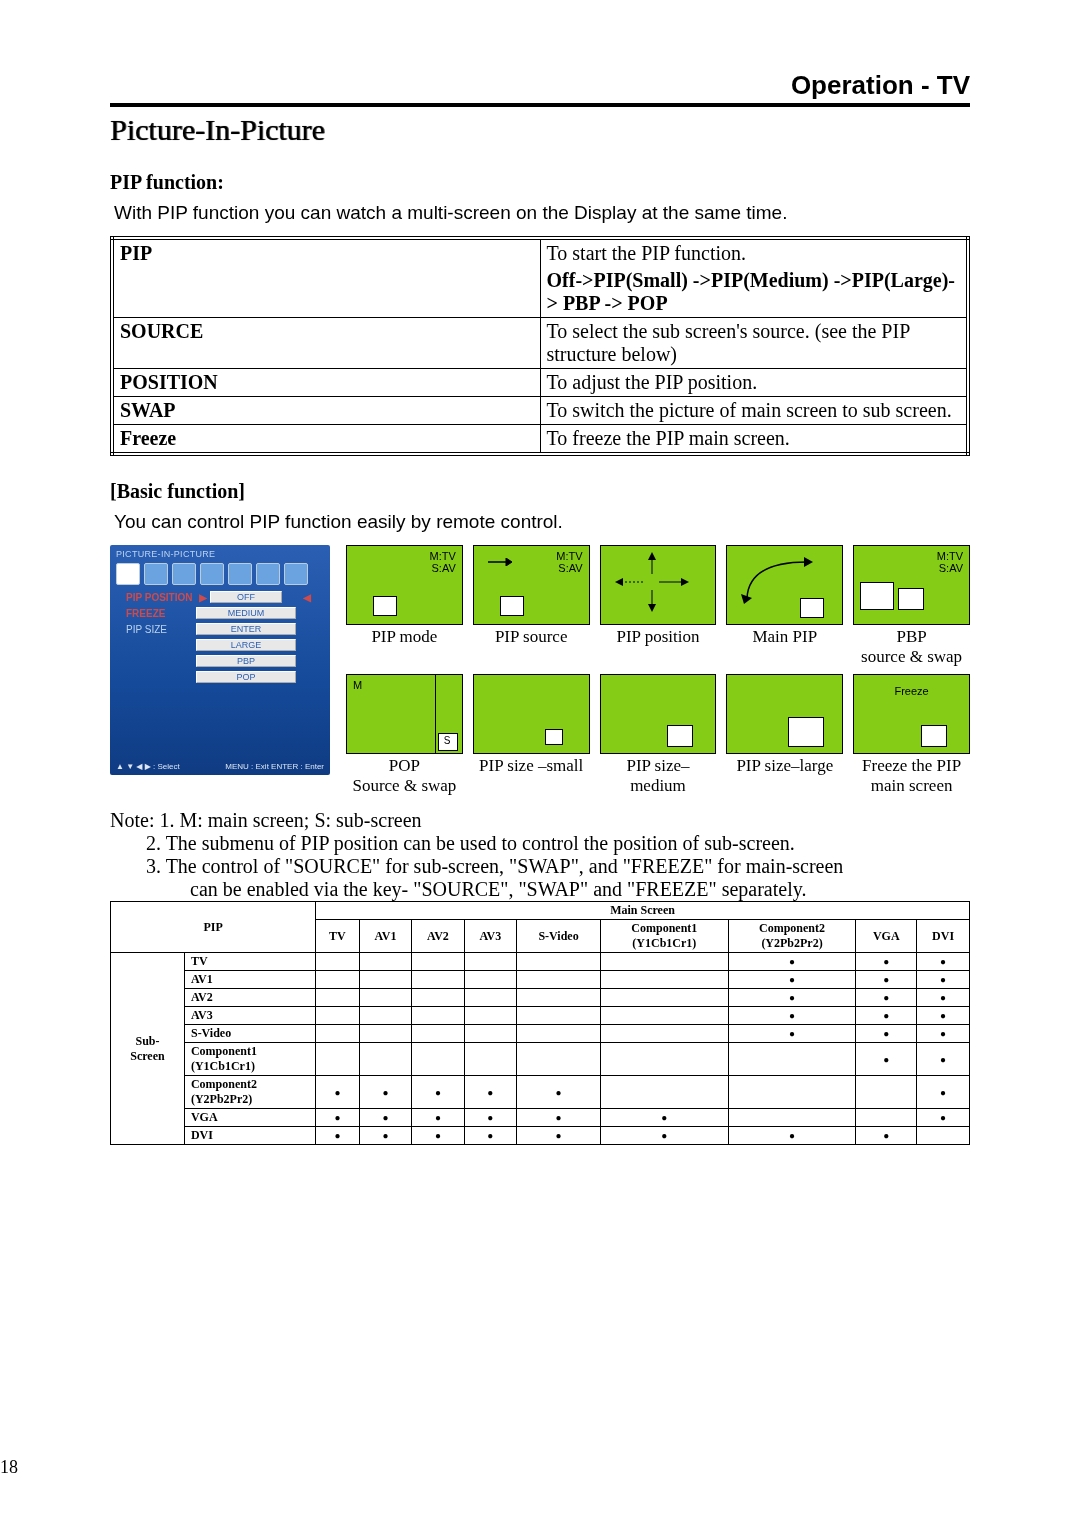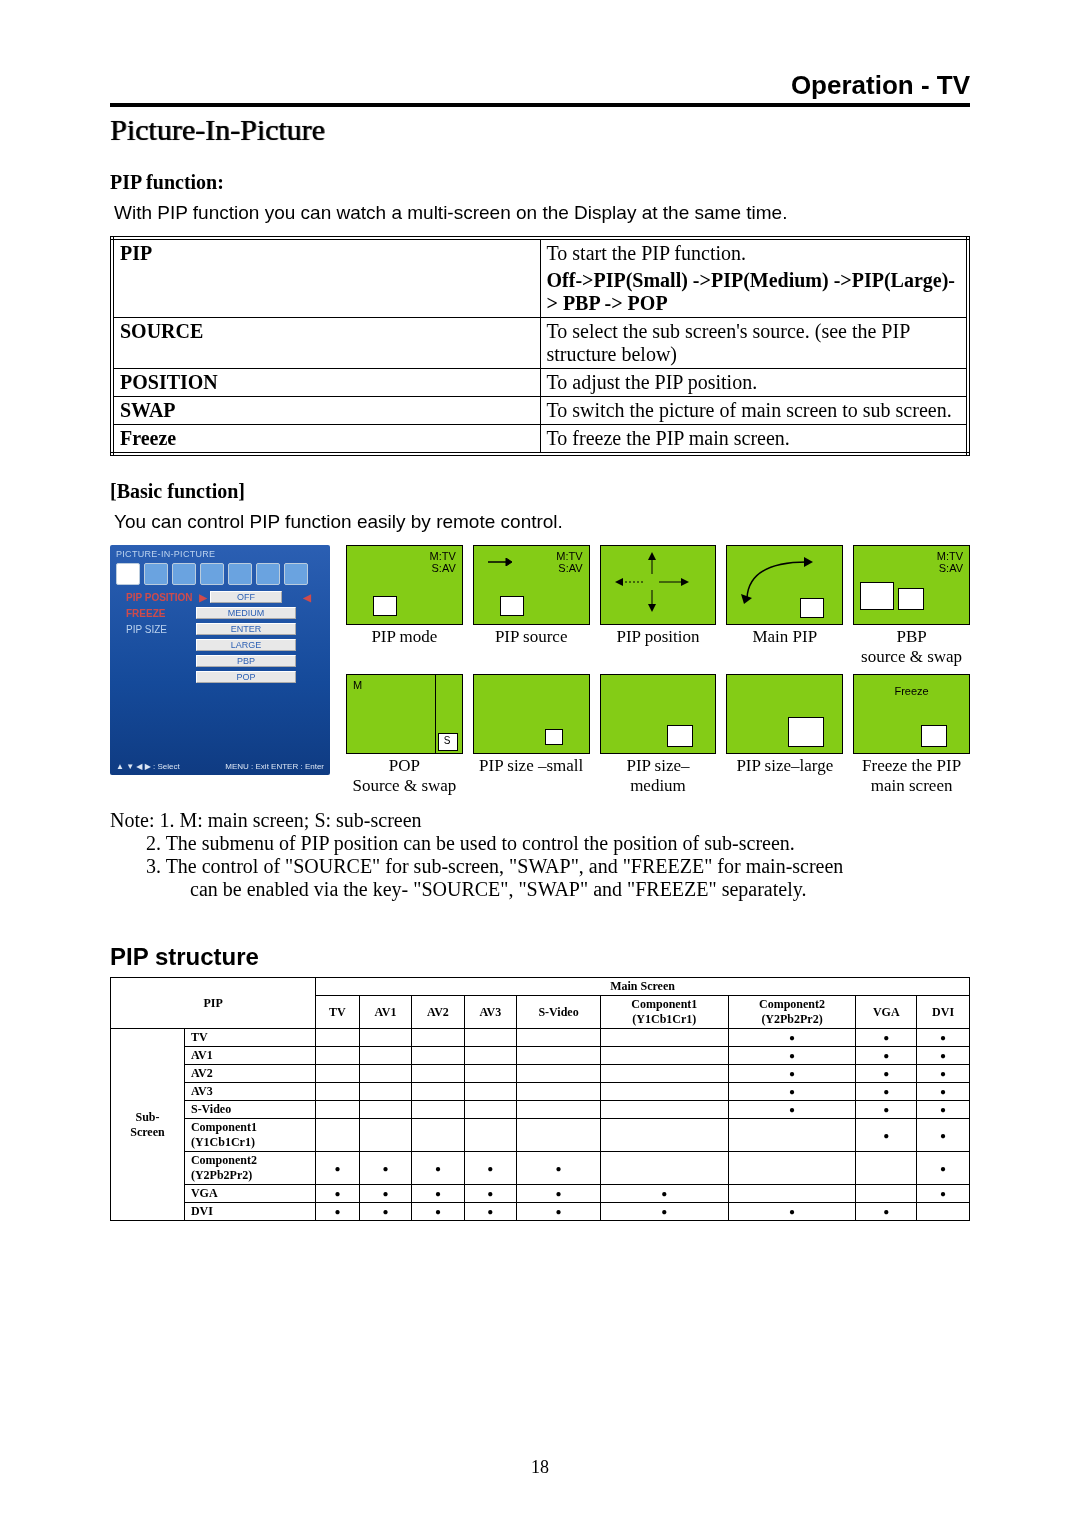--- a/index.html
+++ b/index.html
@@ -153,21 +153,21 @@
   }
   .matrix th, .matrix td {
     border: 1px solid #000;
     padding: 1px 4px;
   }
   .matrix th { font-weight:700; }
   .matrix .row-head { font-weight:700; text-align:center;}
   .matrix .side-head { font-weight:700; }
   .matrix .dot::before { content:"\25CF"; font-size:10px;}
   .page-num {
-    position:absolute; bottom:34px; left:0; right:0; text-align:center;
+    position:absolute; bottom:34px; left:0; right:0; 
     font-family:"Times New Roman",serif; font-size:18px;
   }
   svg.arrow { stroke:#000; fill:#000; }
 </style>
 </head>
 <body>
 
 <div class="page">
 
   <div class="header-title">Operation - TV</div>
@@ -353,21 +353,20 @@
   </div>
 
   <div class="notes">
     <span>Note:</span>
     <span>1. M: main screen; S: sub-screen</span>
     <div class="indent">2. The submenu of PIP position can be used to control the position of sub-screen.</div>
     <div class="indent">3. The control of  "SOURCE" for sub-screen,  "SWAP", and  "FREEZE" for main-screen</div>
     <div class="indent2">can be enabled via the key- "SOURCE", "SWAP" and "FREEZE" separately.</div>
   </div>
 
-  <div class="pip-structure-title">PIP structure</div>
 
   <table class="matrix">
     <tbody>
         <tr>
       <th colspan="2" rowspan="2">PIP</th>
       <th colspan="9">Main Screen</th>
     </tr>
     <tr id="matrix-cols">
           <th>TV</th>
           <th>AV1</th>

